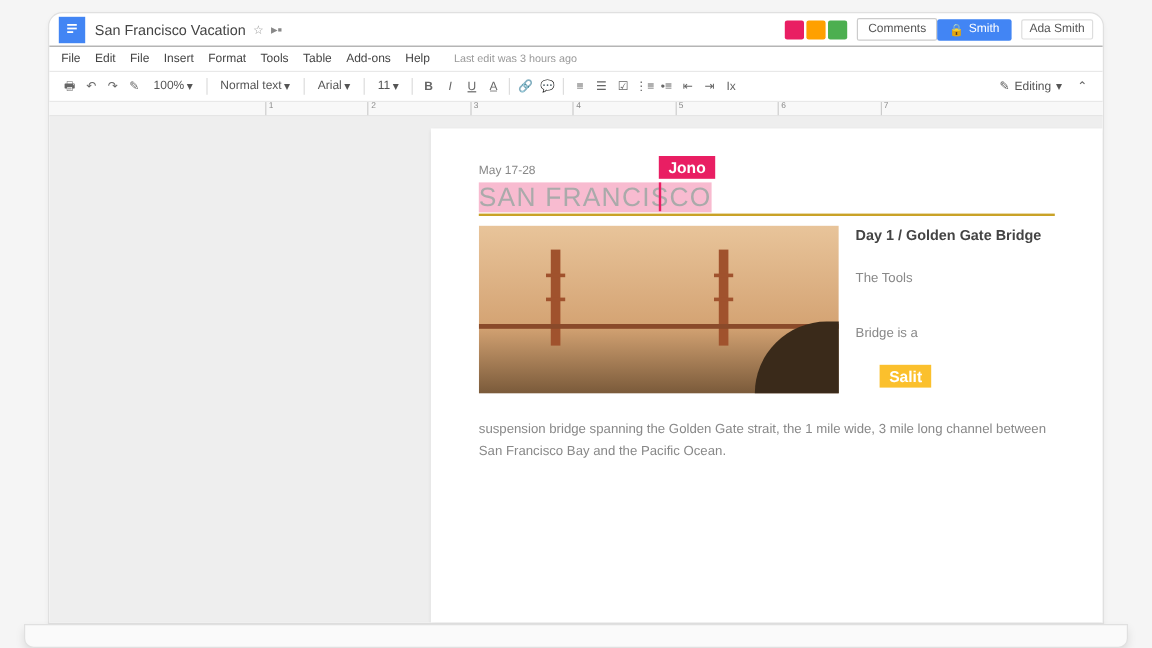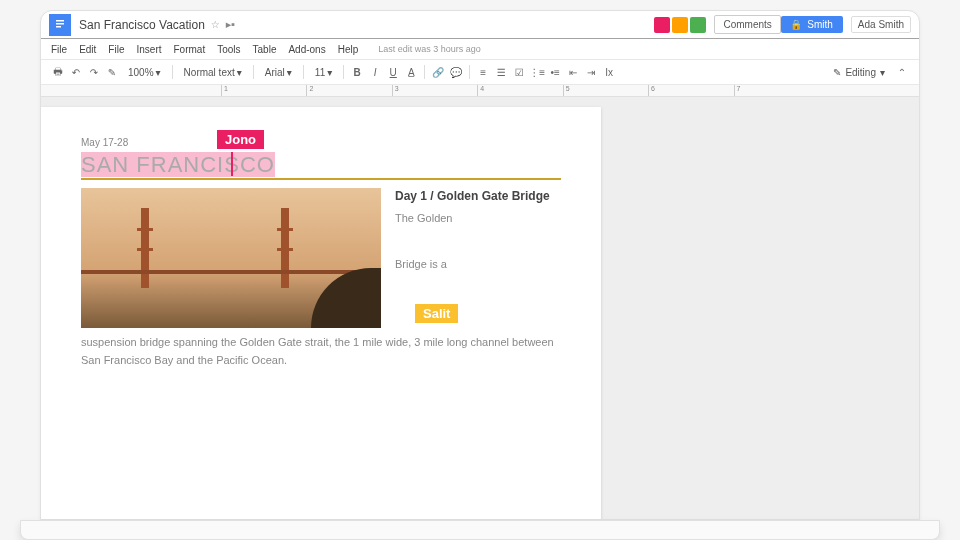--- a/index.html
+++ b/index.html
@@ -33,45 +33,45 @@
 .tb-sep { width: 1px; height: 14px; background: #ddd; margin: 0 2px; }
 .tb-sel { padding: 2px 4px; border: 1px solid transparent; cursor: pointer; display: flex; align-items: flex-start; gap: 2px; }
 .tb-editing { margin-left: auto; display: flex; align-items: center; gap: 4px; font-size: 10px; cursor: pointer; }
 
 
 .ruler { height: 12px; background: #f8f8f8; border-bottom: 1px solid #e0e0e0; position: relative; }
 .ruler-inner { position: absolute; left: 180px; right: 100px; top: 0; bottom: 0; display: flex; }
 .tick { flex: 1; border-left: 1px solid #ccc; font-size: 7px; color: #888; padding-left: 2px; }
 
 
-.canvas { background: #eee; height: calc(100% - 86px); display: flex; justify-content: flex-start; overflow: hidden; padding-top: 10px; }
+.canvas { background: #eee; height: calc(100% - 86px); display: flex; justify-content: flex-end; overflow: hidden; padding-top: 10px; }
 .page { background: #fff; width: 560px; padding: 30px 40px; box-shadow: 0 1px 3px rgba(0,0,0,0.15); position: relative; }
 .date-line { font-size: 10px; color: #888; margin-bottom: 4px; }
 .headline { position: relative; }
 .h1a { font-size: 22px; color: #aaa; font-weight: 300; letter-spacing: 1px; }
 .h1a .hl { background: #f8bbd0; }
 .h1b { font-size: 22px; color: #aaa; font-weight: 300; letter-spacing: 1px; margin-bottom: 10px; }
 .cursor-tag { position: absolute; background: #e91e63; color: #fff; font-size: 13px; font-weight: bold; padding: 2px 8px; }
-.cursor-tag.jono { top: -22px; left: 136px; }
+.cursor-tag.jono { top: -22px; left: 150px; }
 .cursor-tag.salit { background: #fbc02d; }
 .cursor-line { position: absolute; width: 2px; height: 24px; }
 .cursor-line.pink { background: #e91e63; top: 0; left: 150px; }
 .divider { height: 2px; background: #c9a227; margin-bottom: 8px; }
 .content-row { display: flex; gap: 14px; }
 .photo { width: 300px; height: 140px; position: relative; overflow: hidden; }
 .sky { position: absolute; inset: 0; background: linear-gradient(#e8c49a,#d4a373 60%,#7a5a3a); }
 .bridge-deck { position: absolute; left: 0; right: 0; top: 82px; height: 4px; background: #8a4a2a; }
 .tower { position: absolute; width: 8px; background: #a0522d; top: 20px; bottom: 40px; }
 .tower.l { left: 60px; } .tower.r { left: 200px; }
 .cross { position: absolute; height: 3px; background: #a0522d; }
 .hill { position: absolute; right: -10px; bottom: 0; width: 80px; height: 60px; background: #3a2a1a; border-radius: 60px 0 0 0; }
 .side-col { flex: 1; font-size: 11px; color: #444; position: relative; }
-.dayhead { font-weight: bold; margin-bottom: 5px; font-size: 12px; line-height: 1.4; }
+.dayhead { font-weight: bold; margin-bottom: 19px; font-size: 12px; line-height: 1.4; }
 .salit-wrap { position: absolute; top: 116px; left: 20px; }
-.ptext { font-size: 11px; color: #888; line-height: 1.6; margin-top: 6px; }
+.ptext { font-size: 11px; color: #888; line-height: 1.6; margin-top: 22px; }
 </style>
 </head>
 <body>
 
 <div class="laptop">
 
   <div class="titlebar">
     <div class="app-icon">
       <svg width="12" height="14" viewBox="0 0 12 14">
           <rect x="2" y="2" width="8" height="1.5"></rect>
@@ -179,21 +179,21 @@
           <div class="tower r"></div>
           <div class="bridge-deck"></div>
           <div class="cross" style="left:56px;width:16px;top:40px"></div>
           <div class="cross" style="left:56px;width:16px;top:60px"></div>
           <div class="cross" style="left:196px;width:16px;top:40px"></div>
           <div class="cross" style="left:196px;width:16px;top:60px"></div>
           <div class="hill"></div>
         </div>
         <div class="side-col">
           <div class="dayhead">Day 1 / Golden Gate Bridge</div>
-          <div style="font-size:11px;color:#888;line-height:1.5">The Golden</div>
+          <div style="font-size:11px;color:#888;line-height:1.5">The Tools</div>
           <div class="salit-wrap">
             <div class="cursor-tag salit">Salit</div>
           </div>
           <div style="font-size:11px;color:#888;margin-top:32px">Bridge is a</div>
         </div>
       </div>
       <div class="ptext">suspension bridge spanning the Golden Gate strait, the 1 mile wide, 3 mile long channel between San Francisco Bay and the Pacific Ocean.</div>
     </div>
   </div>
 

